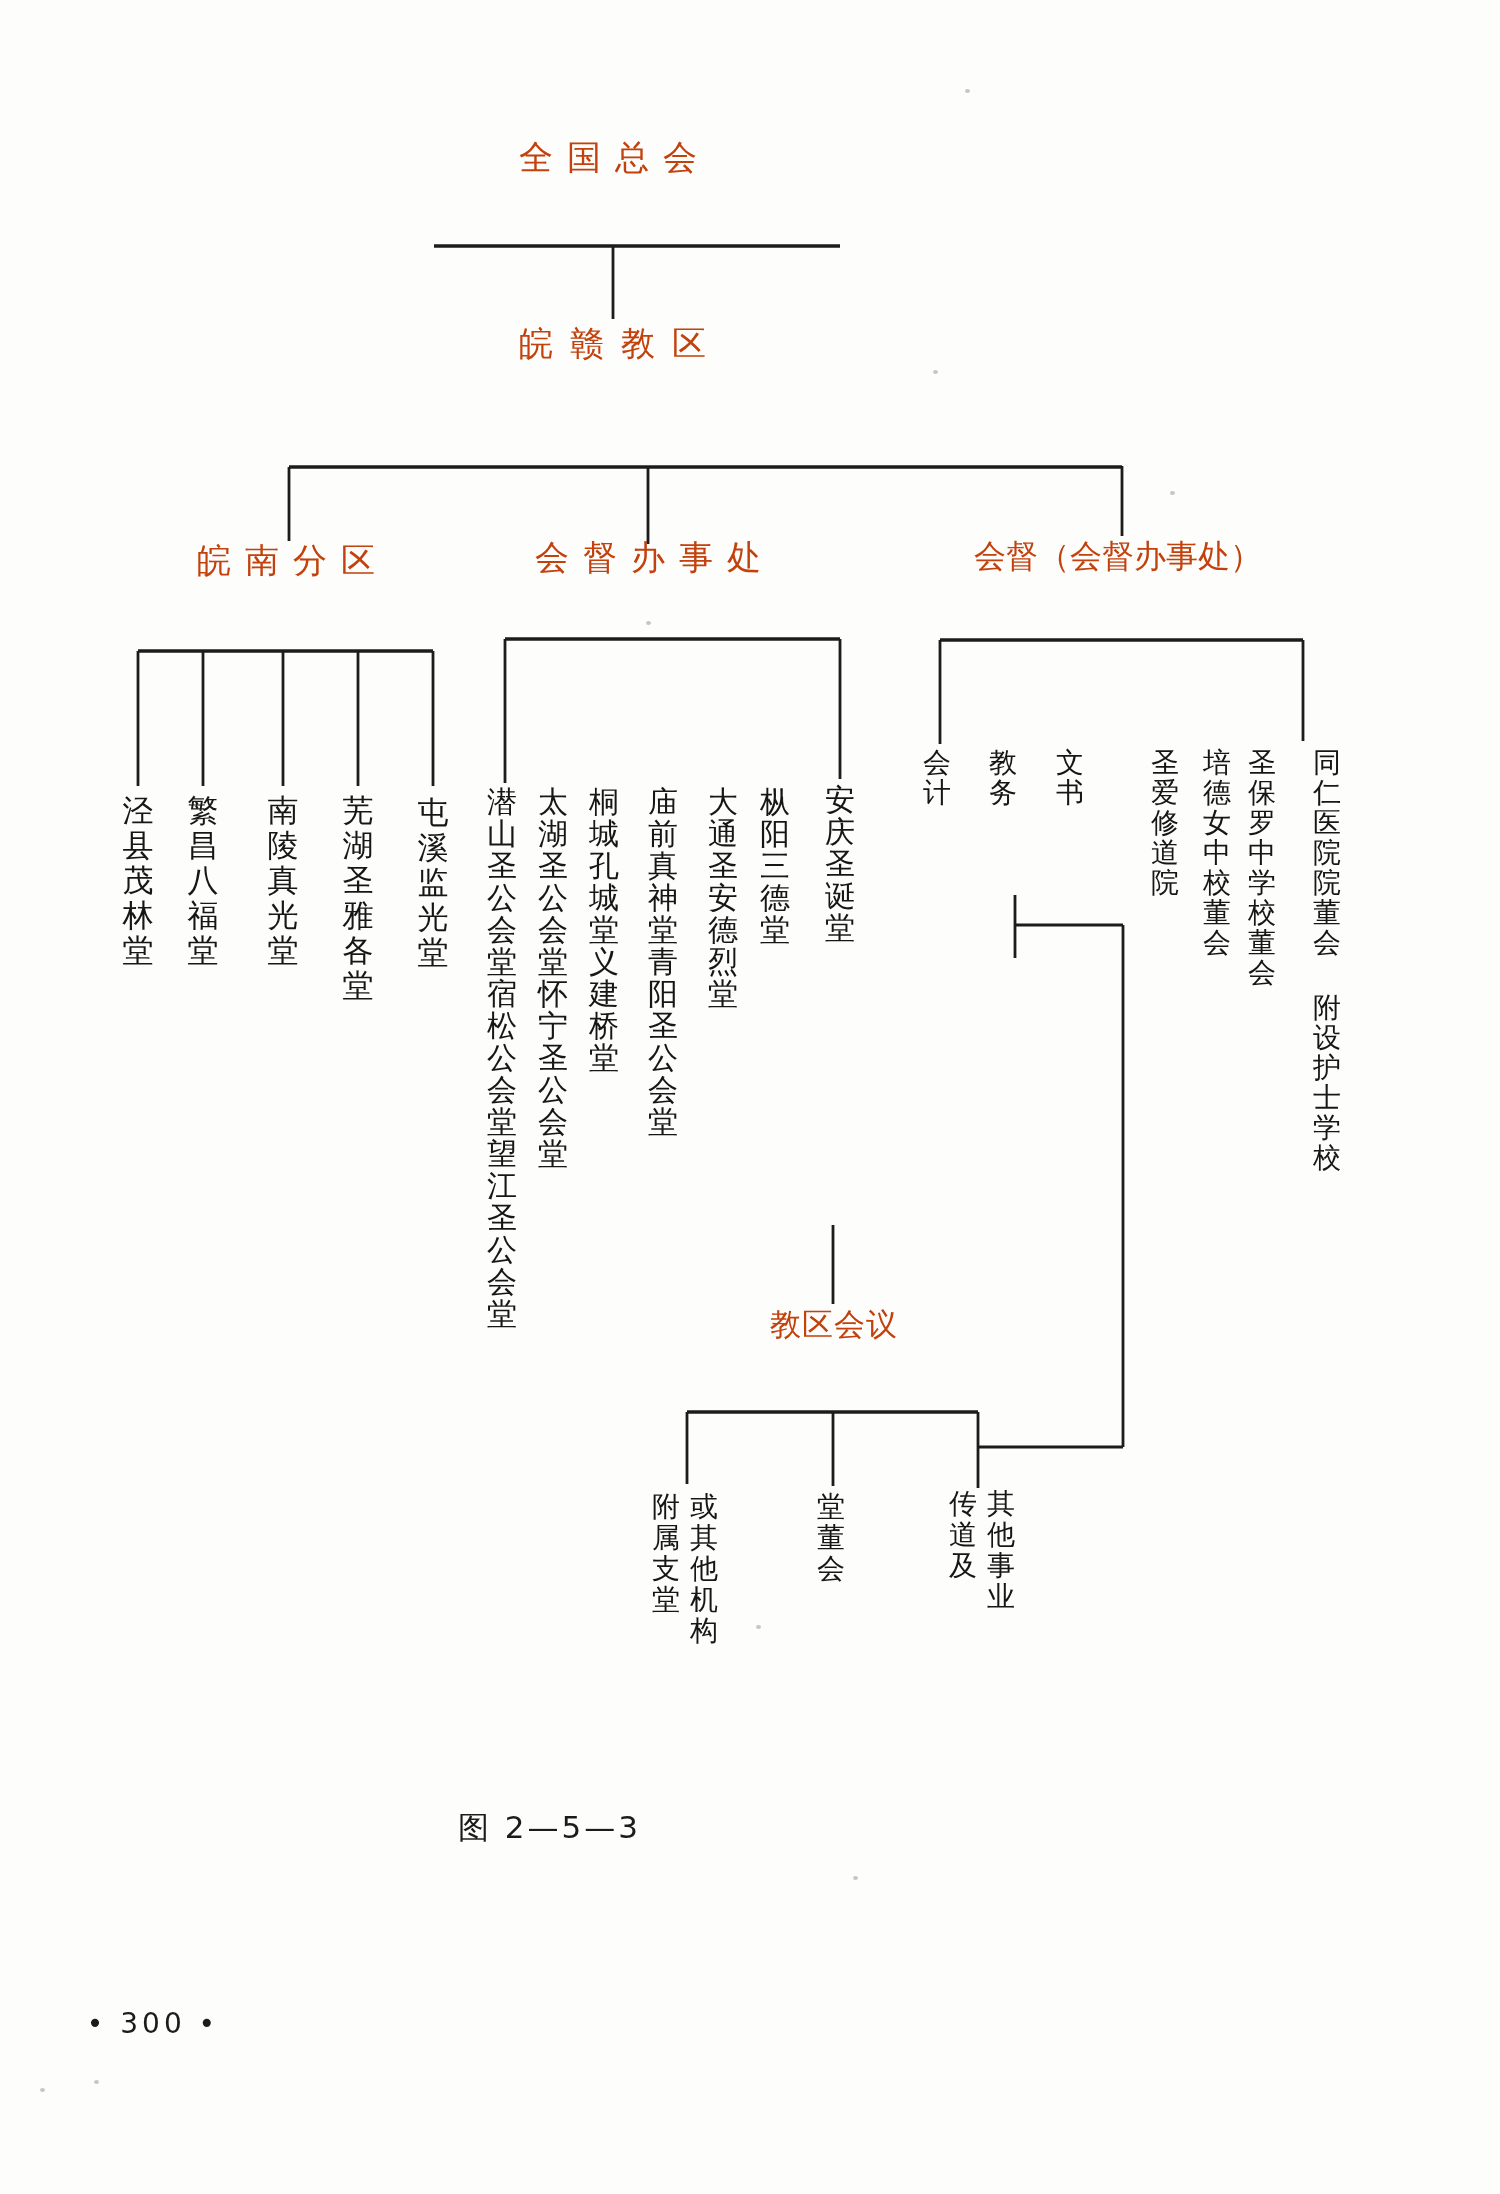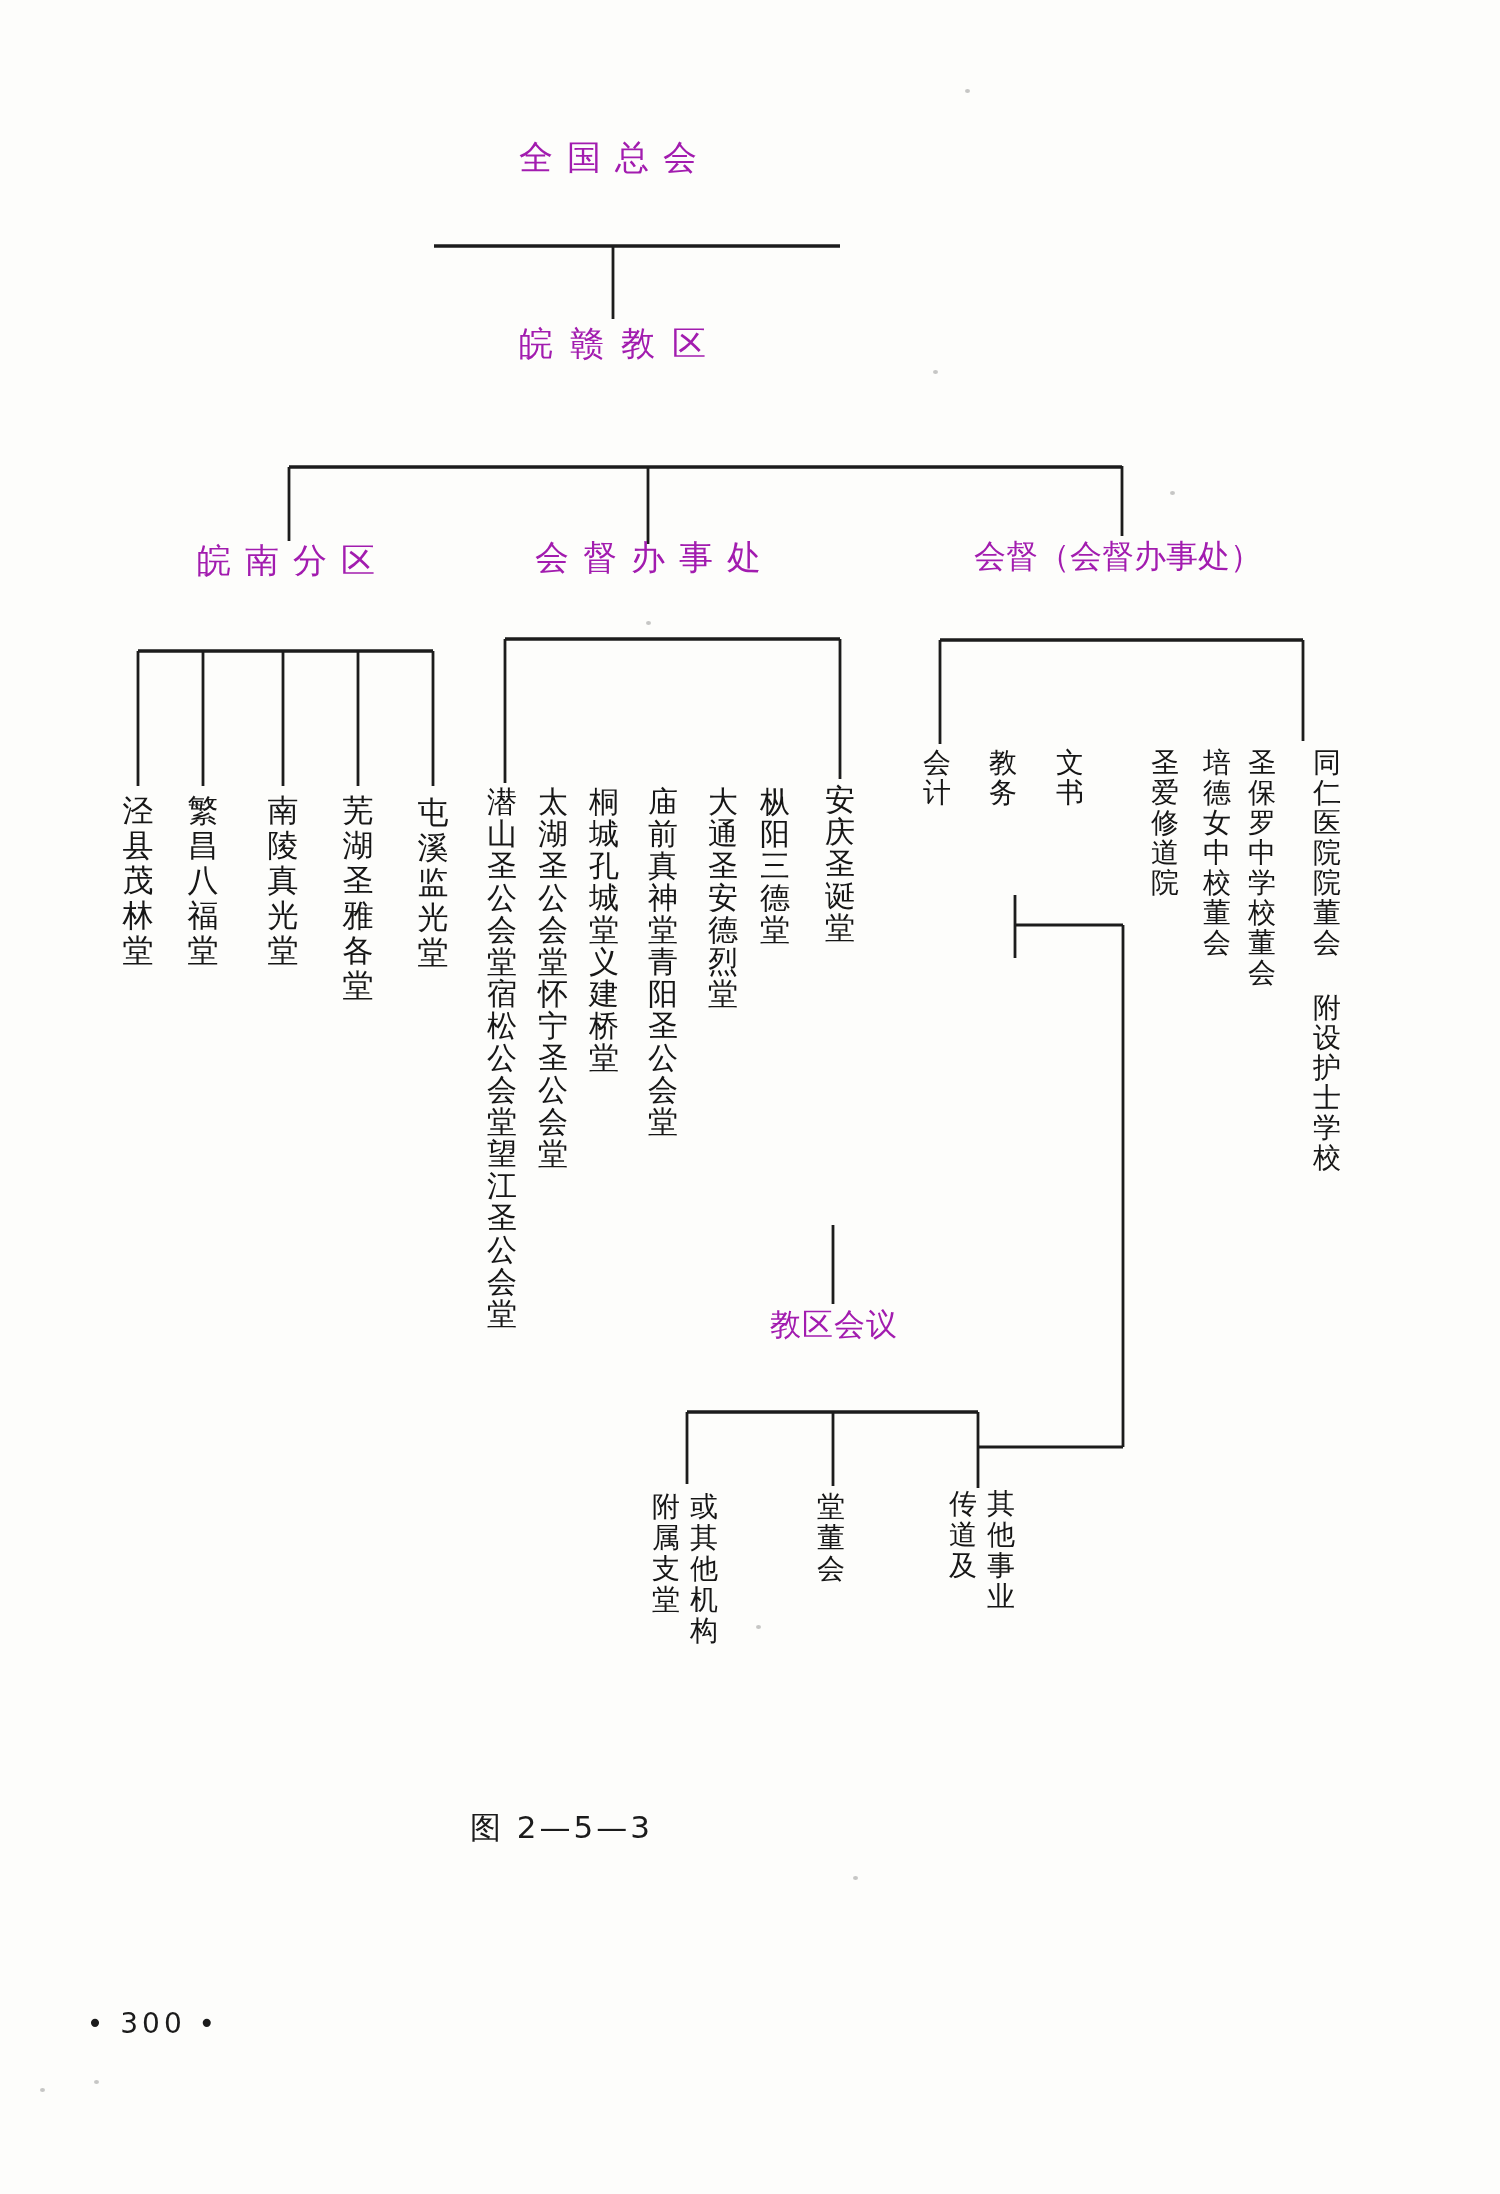--- a/index.html
+++ b/index.html
@@ -8,38 +8,38 @@
     font-family:"DejaVu Sans","Liberation Sans",sans-serif;color:#1b1b1b;
     overflow:hidden;
   }
   svg.lines{position:absolute;left:0;top:0;width:1500px;height:2194px;}
   svg.lines line{stroke:#1c1c1c;}
   svg.lines line.bus{stroke-width:3.4;}
   svg.lines line.drop{stroke-width:2.8;}
 
   .hlabel{
     position:absolute;transform:translate(-50%,-50%);
-    white-space:nowrap;color:#a21caf;
+    white-space:nowrap;color:#c2410c;
   }
   .h-root{font-size:34px;letter-spacing:14px;}
   .h-diocese{font-size:34px;letter-spacing:17px;}
   .h-district{font-size:34px;letter-spacing:14px;}
   .h-bishop{font-size:32px;letter-spacing:0;}
   .h-council{font-size:31px;letter-spacing:1px;}
 
   .vcol{position:absolute;transform:translateX(-50%);text-align:center;color:#161616;width:40px;}
   .vcol .ch{display:block;}
   .vs{font-size:31px;} .vs .ch{height:35px;line-height:35px;}
   .vw{font-size:30px;} .vw .ch{height:32px;line-height:32px;}
   .vb{font-size:28px;} .vb .ch{height:30px;line-height:30px;}
   .vc{font-size:28px;} .vc .ch{height:31px;line-height:31px;}
 
   .caption{
     position:absolute;left:458px;top:1828px;transform:translateY(-50%);
-    display:flex;align-items:baseline;gap:54px;white-space:nowrap;margin-left:12px;
+    display:flex;align-items:baseline;gap:54px;white-space:nowrap;
   }
   .cap-no{font-size:31px;letter-spacing:3px;}
   .cap-title{font-size:33px;font-weight:700;letter-spacing:3px;}
 
   .pagenum{
     position:absolute;left:153px;top:2023px;transform:translate(-50%,-50%);
     font-size:28px;letter-spacing:4px;white-space:nowrap;
   }
   .speck{position:absolute;width:5px;height:4px;border-radius:50%;background:#909090;opacity:.5;}
 </style>

